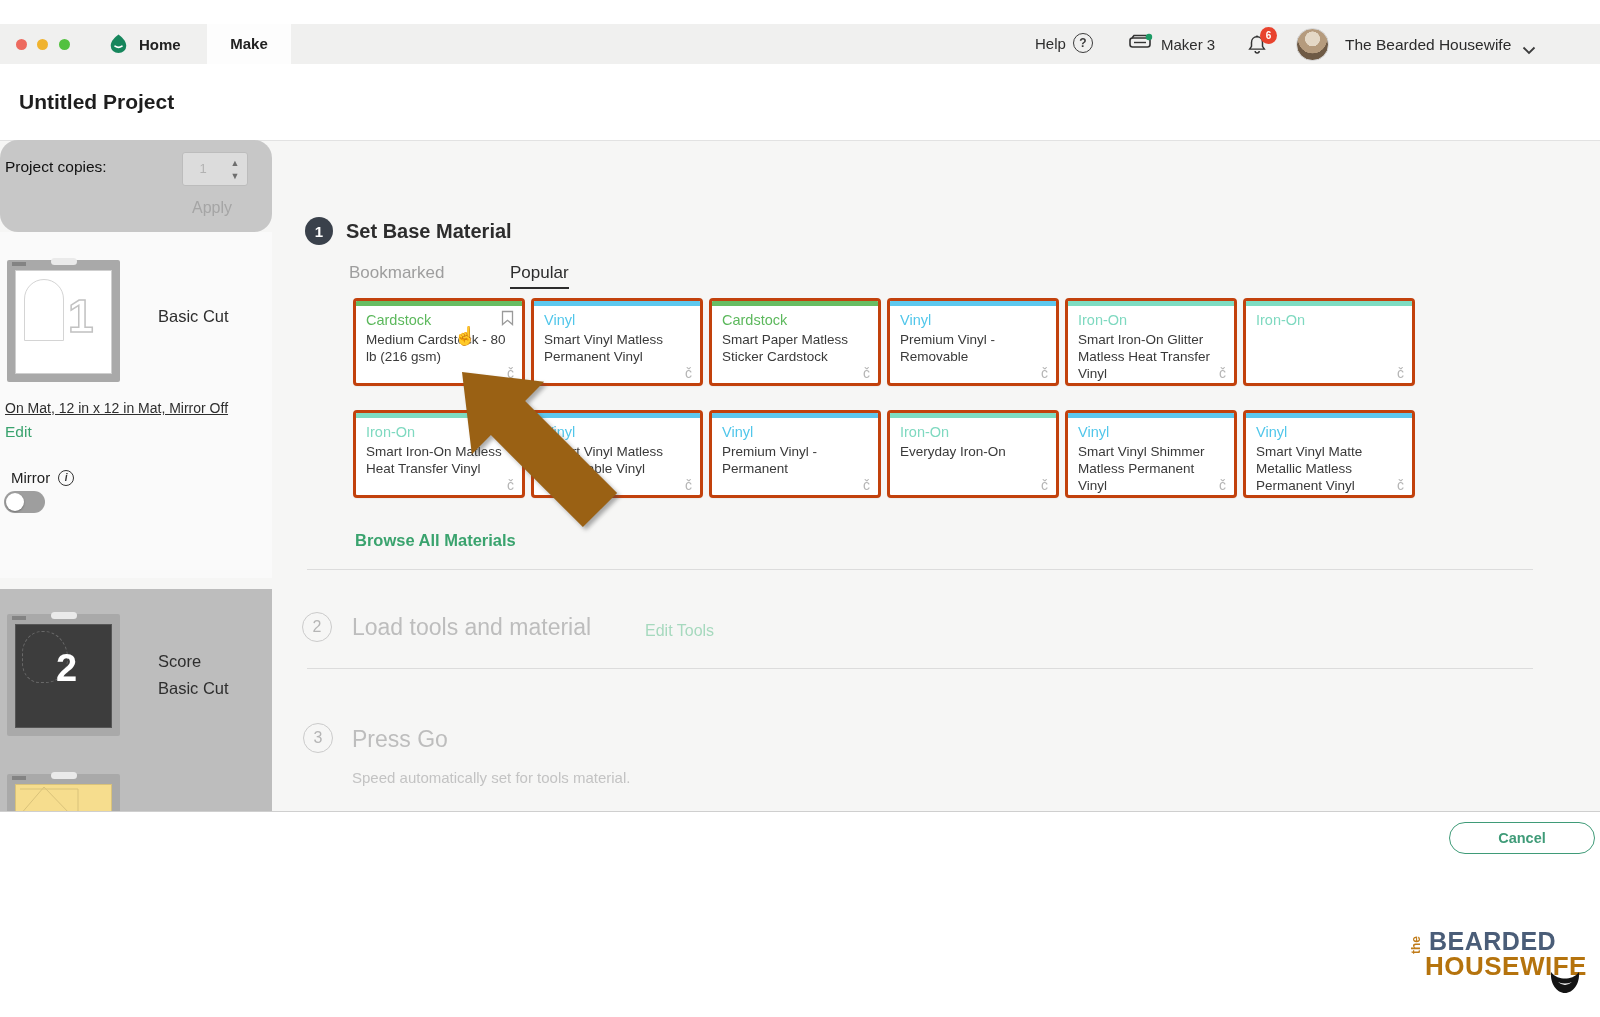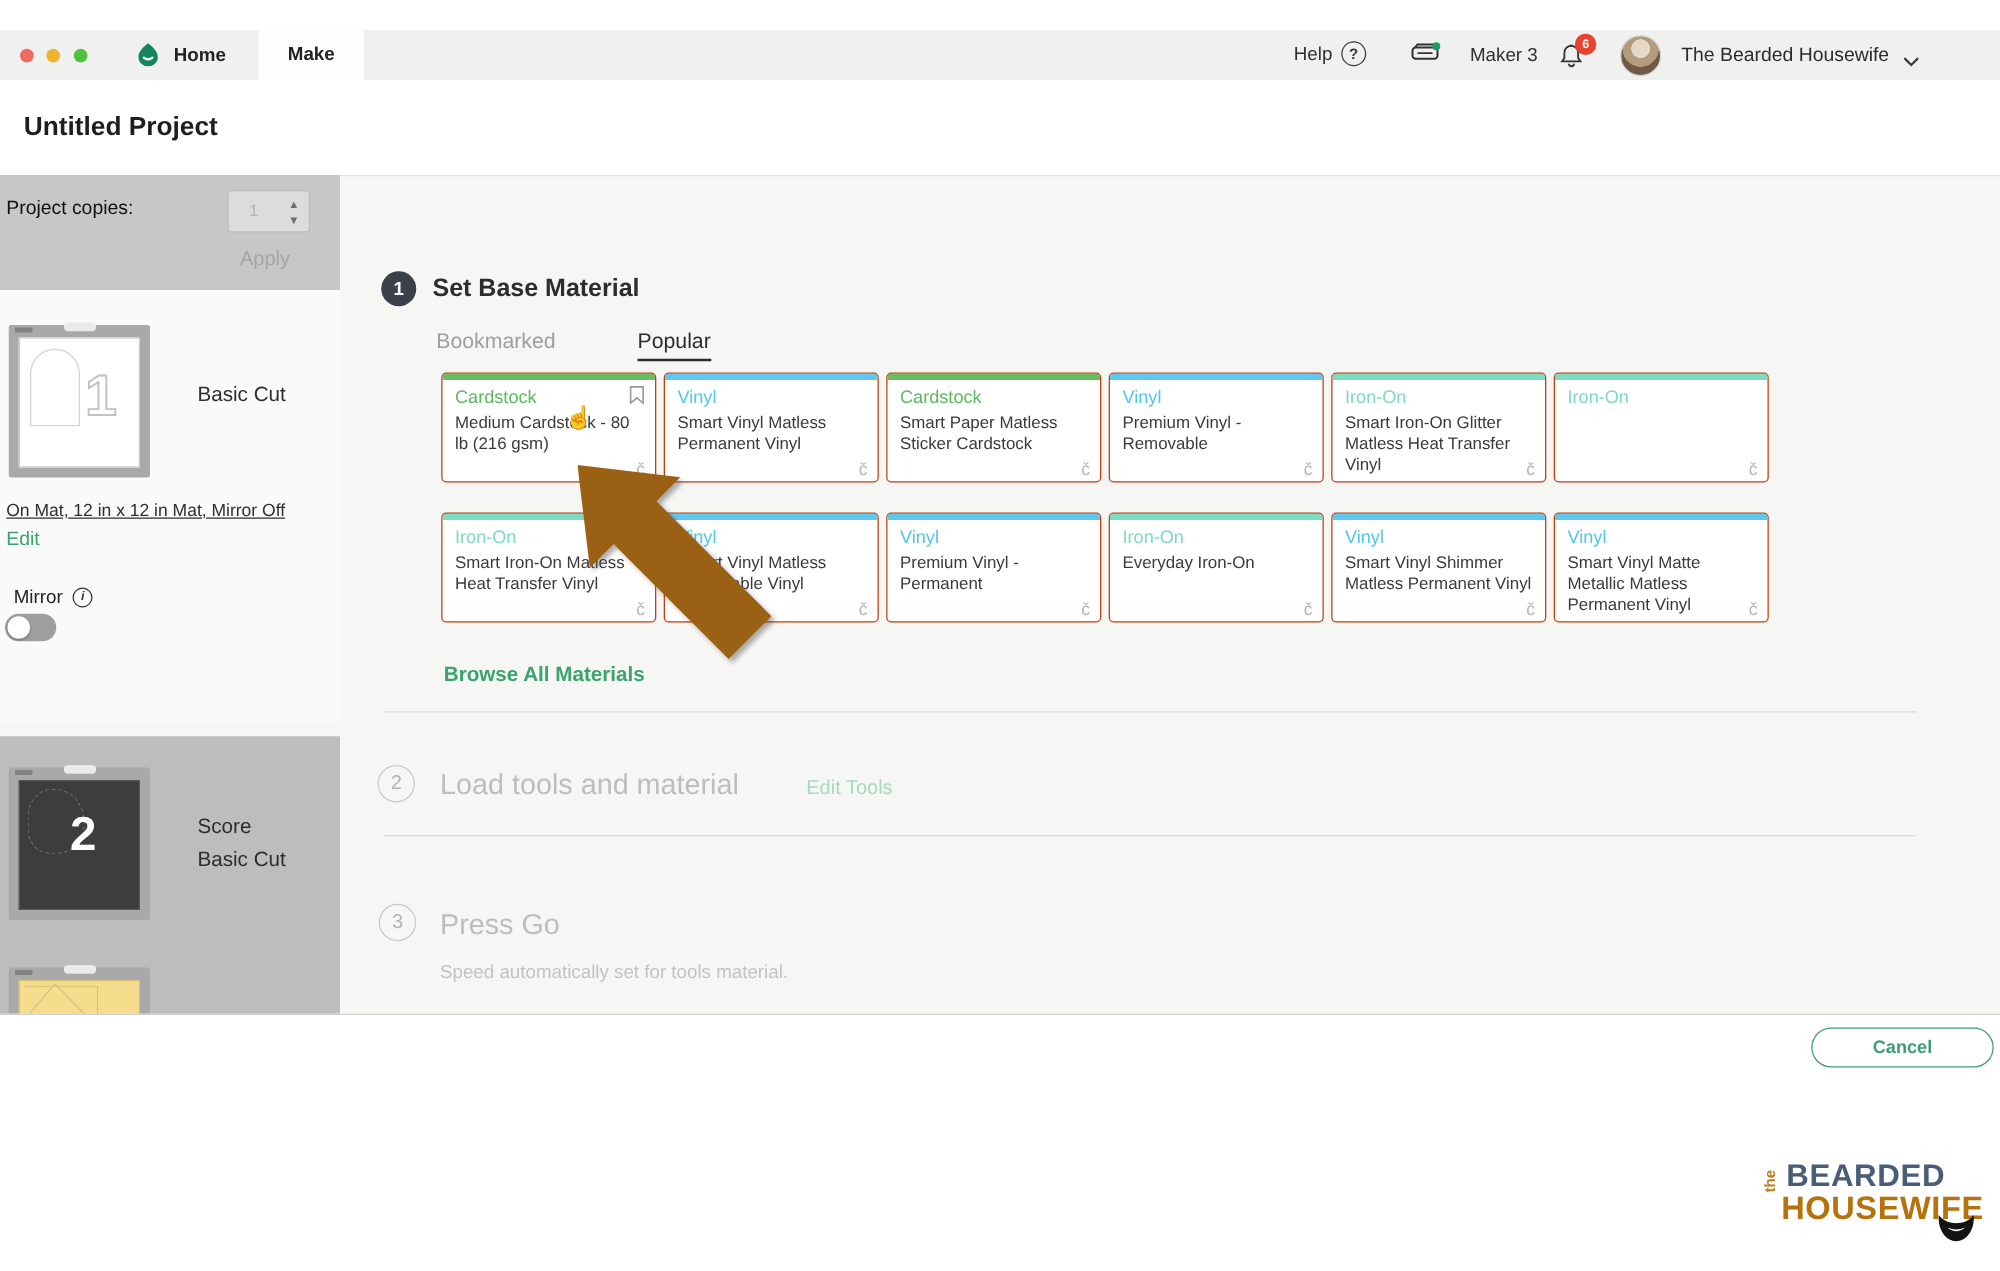--- a/index.html
+++ b/index.html
@@ -12,35 +12,35 @@
   .traffic { position:absolute; top:15px; width:11px; height:11px; border-radius:50%; }
   .t-red   { left:16px;  background:#ed6a5f; }
   .t-yellow{ left:37px;  background:#f0b32e; }
   .t-green { left:59px;  background:#52c13f; }
   .cricut-logo { position:absolute; left:109px; top:9px; }
   .home-label { position:absolute; left:139px; top:12px; font-size:15px; font-weight:700; color:#222; }
   .make-tab { position:absolute; left:207px; top:0; width:84px; height:40px; background:#fdfdfd; text-align:center; line-height:40px; font-size:15px; font-weight:700; color:#222; }
   .help-wrap { position:absolute; left:1035px; top:9px; display:flex; align-items:center; gap:7px; }
   .help-text { font-size:15px; color:#2e2e2e; }
   .help-circle { width:20px; height:20px; border:1.6px solid #3c3c3c; border-radius:50%; font-size:12px; font-weight:700; color:#3c3c3c; display:flex; align-items:center; justify-content:center; }
-  .machine-wrap { position:absolute; left:1128px; top:8px; display:flex; align-items:center; gap:22px; }
+  .machine-wrap { position:absolute; left:1128px; top:8px; display:flex; align-items:center; gap:7px; }
   .machine-name { font-size:15px; color:#2e2e2e; }
   .bell-wrap { position:absolute; left:1246px; top:8px; width:30px; height:28px; }
   .bell-badge { position:absolute; left:14px; top:-5px; min-width:17px; height:17px; border-radius:50%; background:#e8432e; color:#fff; font-size:10px; font-weight:700; display:flex; align-items:center; justify-content:center; }
   .avatar { position:absolute; left:1296px; top:4px; width:33px; height:33px; border-radius:50%; border:1px solid #d6d6d6;
             background:radial-gradient(circle at 50% 32%, #e4d8c6 0 28%, #b59b7d 29% 55%, #6e5a45 56% 100%); }
   .account-name { position:absolute; left:1345px; top:12px; font-size:15.5px; color:#2b2b2b; }
   .chevron-down { position:absolute; left:1522px; top:17px; }
 
   
   .page-title { position:absolute; left:19px; top:90px; font-size:21px; font-weight:700; color:#1e1e1e; }
 
   
   .main-bg { position:absolute; left:0; top:140px; width:1600px; height:671px; background:#f6f6f5; border-top:1px solid #e2e2e2; }
-  .copies-panel { position:absolute; left:0; top:140px; width:272px; height:92px; background:#c7c7c7; }
+  .copies-panel { position:absolute; left:0; top:140px; width:272px; height:92px; background:#c7c7c7;border-radius:18px; }
   .copies-label { position:absolute; left:5px; top:158px; font-size:15.5px; color:#111; }
   .stepper { position:absolute; left:182px; top:152px; width:66px; height:34px; background:#dcdcdc; border:1px solid #bcbcbc; border-radius:3px; display:flex; }
   .stepper-value { width:40px; text-align:center; line-height:32px; font-size:13px; color:#b2b2b2; }
   .stepper-arrows { width:24px; display:flex; flex-direction:column; align-items:center; justify-content:center; gap:3px; font-size:9px; color:#6e6e6e; }
   .apply-btn { position:absolute; left:192px; top:199px; font-size:16px; color:#a5a5a5; }
 
   .mat1-panel { position:absolute; left:0; top:232px; width:272px; height:346px; background:#fafafa; }
   .mat2-panel { position:absolute; left:0; top:589px; width:272px; height:223px; background:#bdbdbd; overflow:hidden; }
 
   
@@ -64,21 +64,21 @@
   .toggle { position:absolute; left:4px; top:491px; width:41px; height:22px; background:#9e9e9e; border-radius:11px; }
   .toggle-knob { position:absolute; left:2px; top:2px; width:18px; height:18px; background:#fff; border-radius:50%; box-shadow:0 1px 2px rgba(0,0,0,.3); }
 
   
   .step-circle-dark { position:absolute; left:305px; top:217px; width:28px; height:28px; border-radius:50%; background:#3a414b; color:#fff; font-size:15px; font-weight:700; display:flex; align-items:center; justify-content:center; }
   .step1-title { position:absolute; left:346px; top:220px; font-size:20px; font-weight:700; color:#2d2d2d; }
   .tab-bookmarked { position:absolute; left:349px; top:263px; font-size:17px; color:#9e9e9e; }
   .tab-popular { position:absolute; left:510px; top:263px; font-size:17px; color:#2c2c2c; padding-bottom:4px; border-bottom:2px solid #2c2c2c; }
 
   .cards { position:absolute; left:353px; top:298px; width:1070px; display:flex; flex-wrap:wrap; column-gap:6px; row-gap:24px; }
-  .card { position:relative; width:172px; height:88px; background:#fff; border:1px solid #c2410c; border-radius:4px; overflow:hidden; box-shadow:0 1px 1px rgba(0,0,0,.04); }
+  .card { position:relative; width:172px; height:88px; background:#fff; border:3px solid #c2410c; border-radius:4px; overflow:hidden; box-shadow:0 1px 1px rgba(0,0,0,.04); }
   .card-bar { height:5px; width:100%; }
   .cardstock .card-bar { background:#68bd63; }
   .vinyl .card-bar { background:#5ec8ee; }
   .ironon .card-bar { background:#7edcc2; }
   .card-body { padding:6px 10px 0 10px; }
   .card-cat { font-size:14.5px; }
   .cardstock .card-cat { color:#5cb85c; }
   .vinyl .card-cat { color:#50c6ea; }
   .ironon .card-cat { color:#7fd9c0; }
   .card-name { margin-top:3px; font-size:13.5px; line-height:17px; color:#3a3a3a; }

